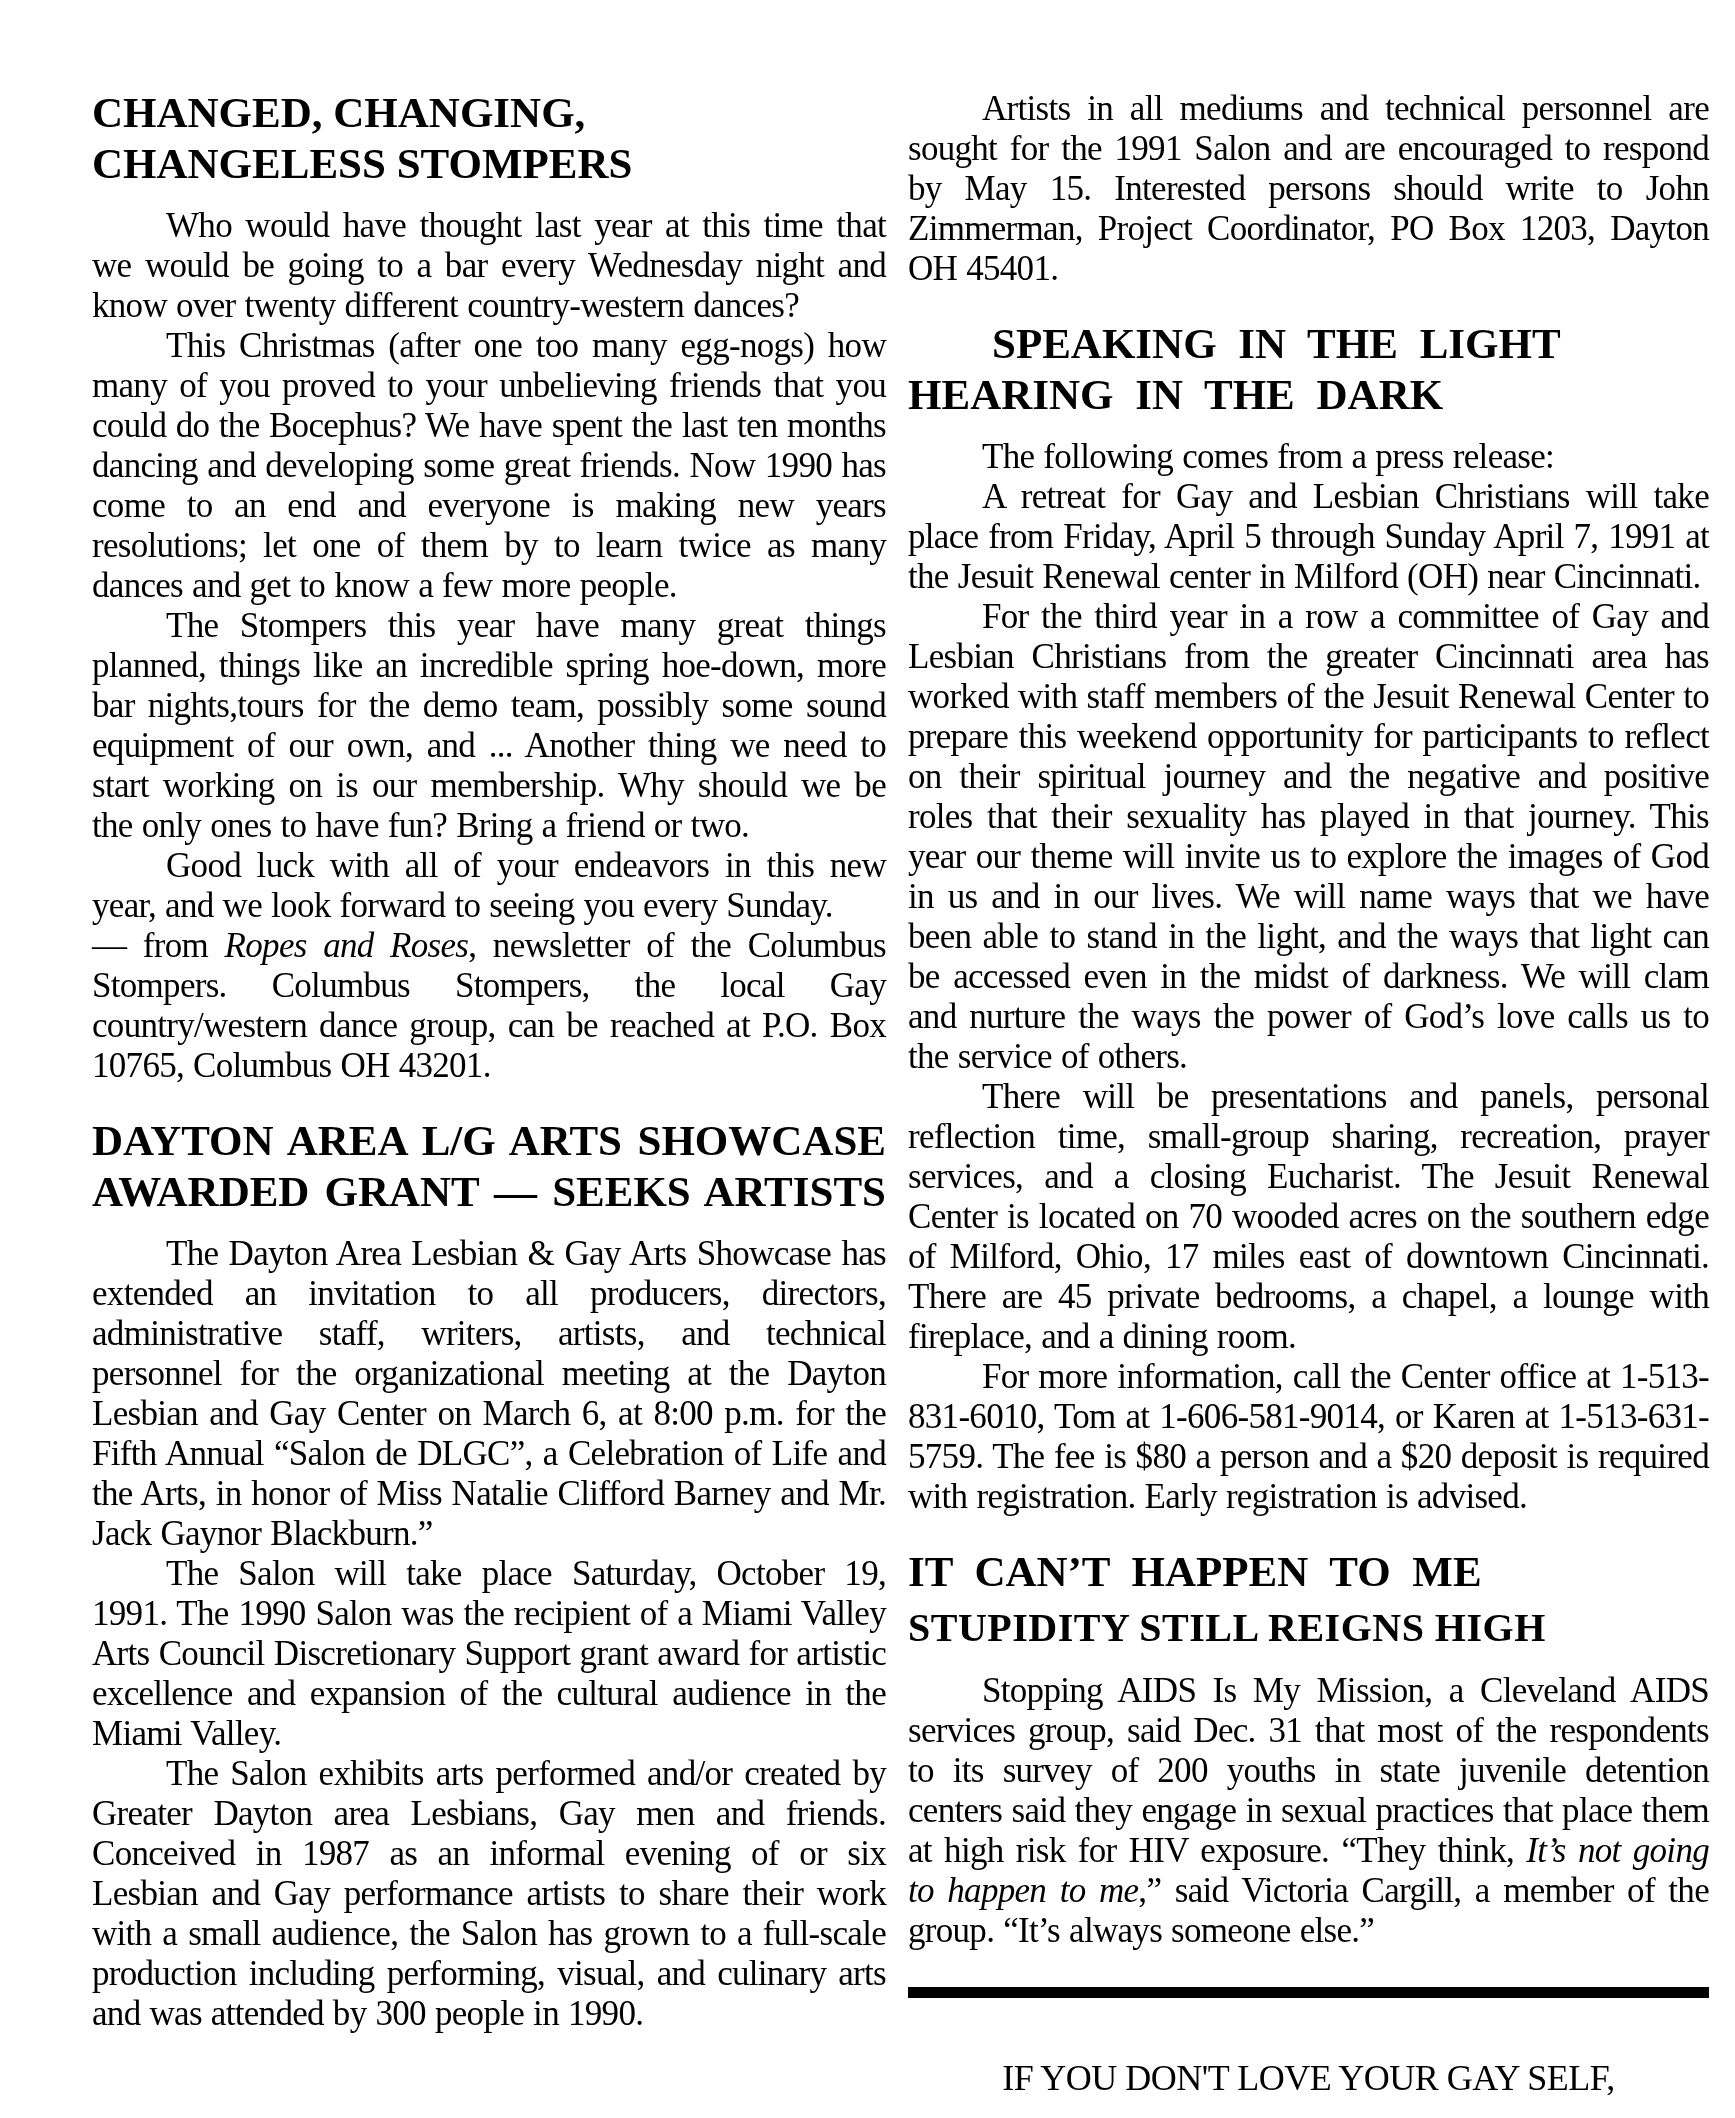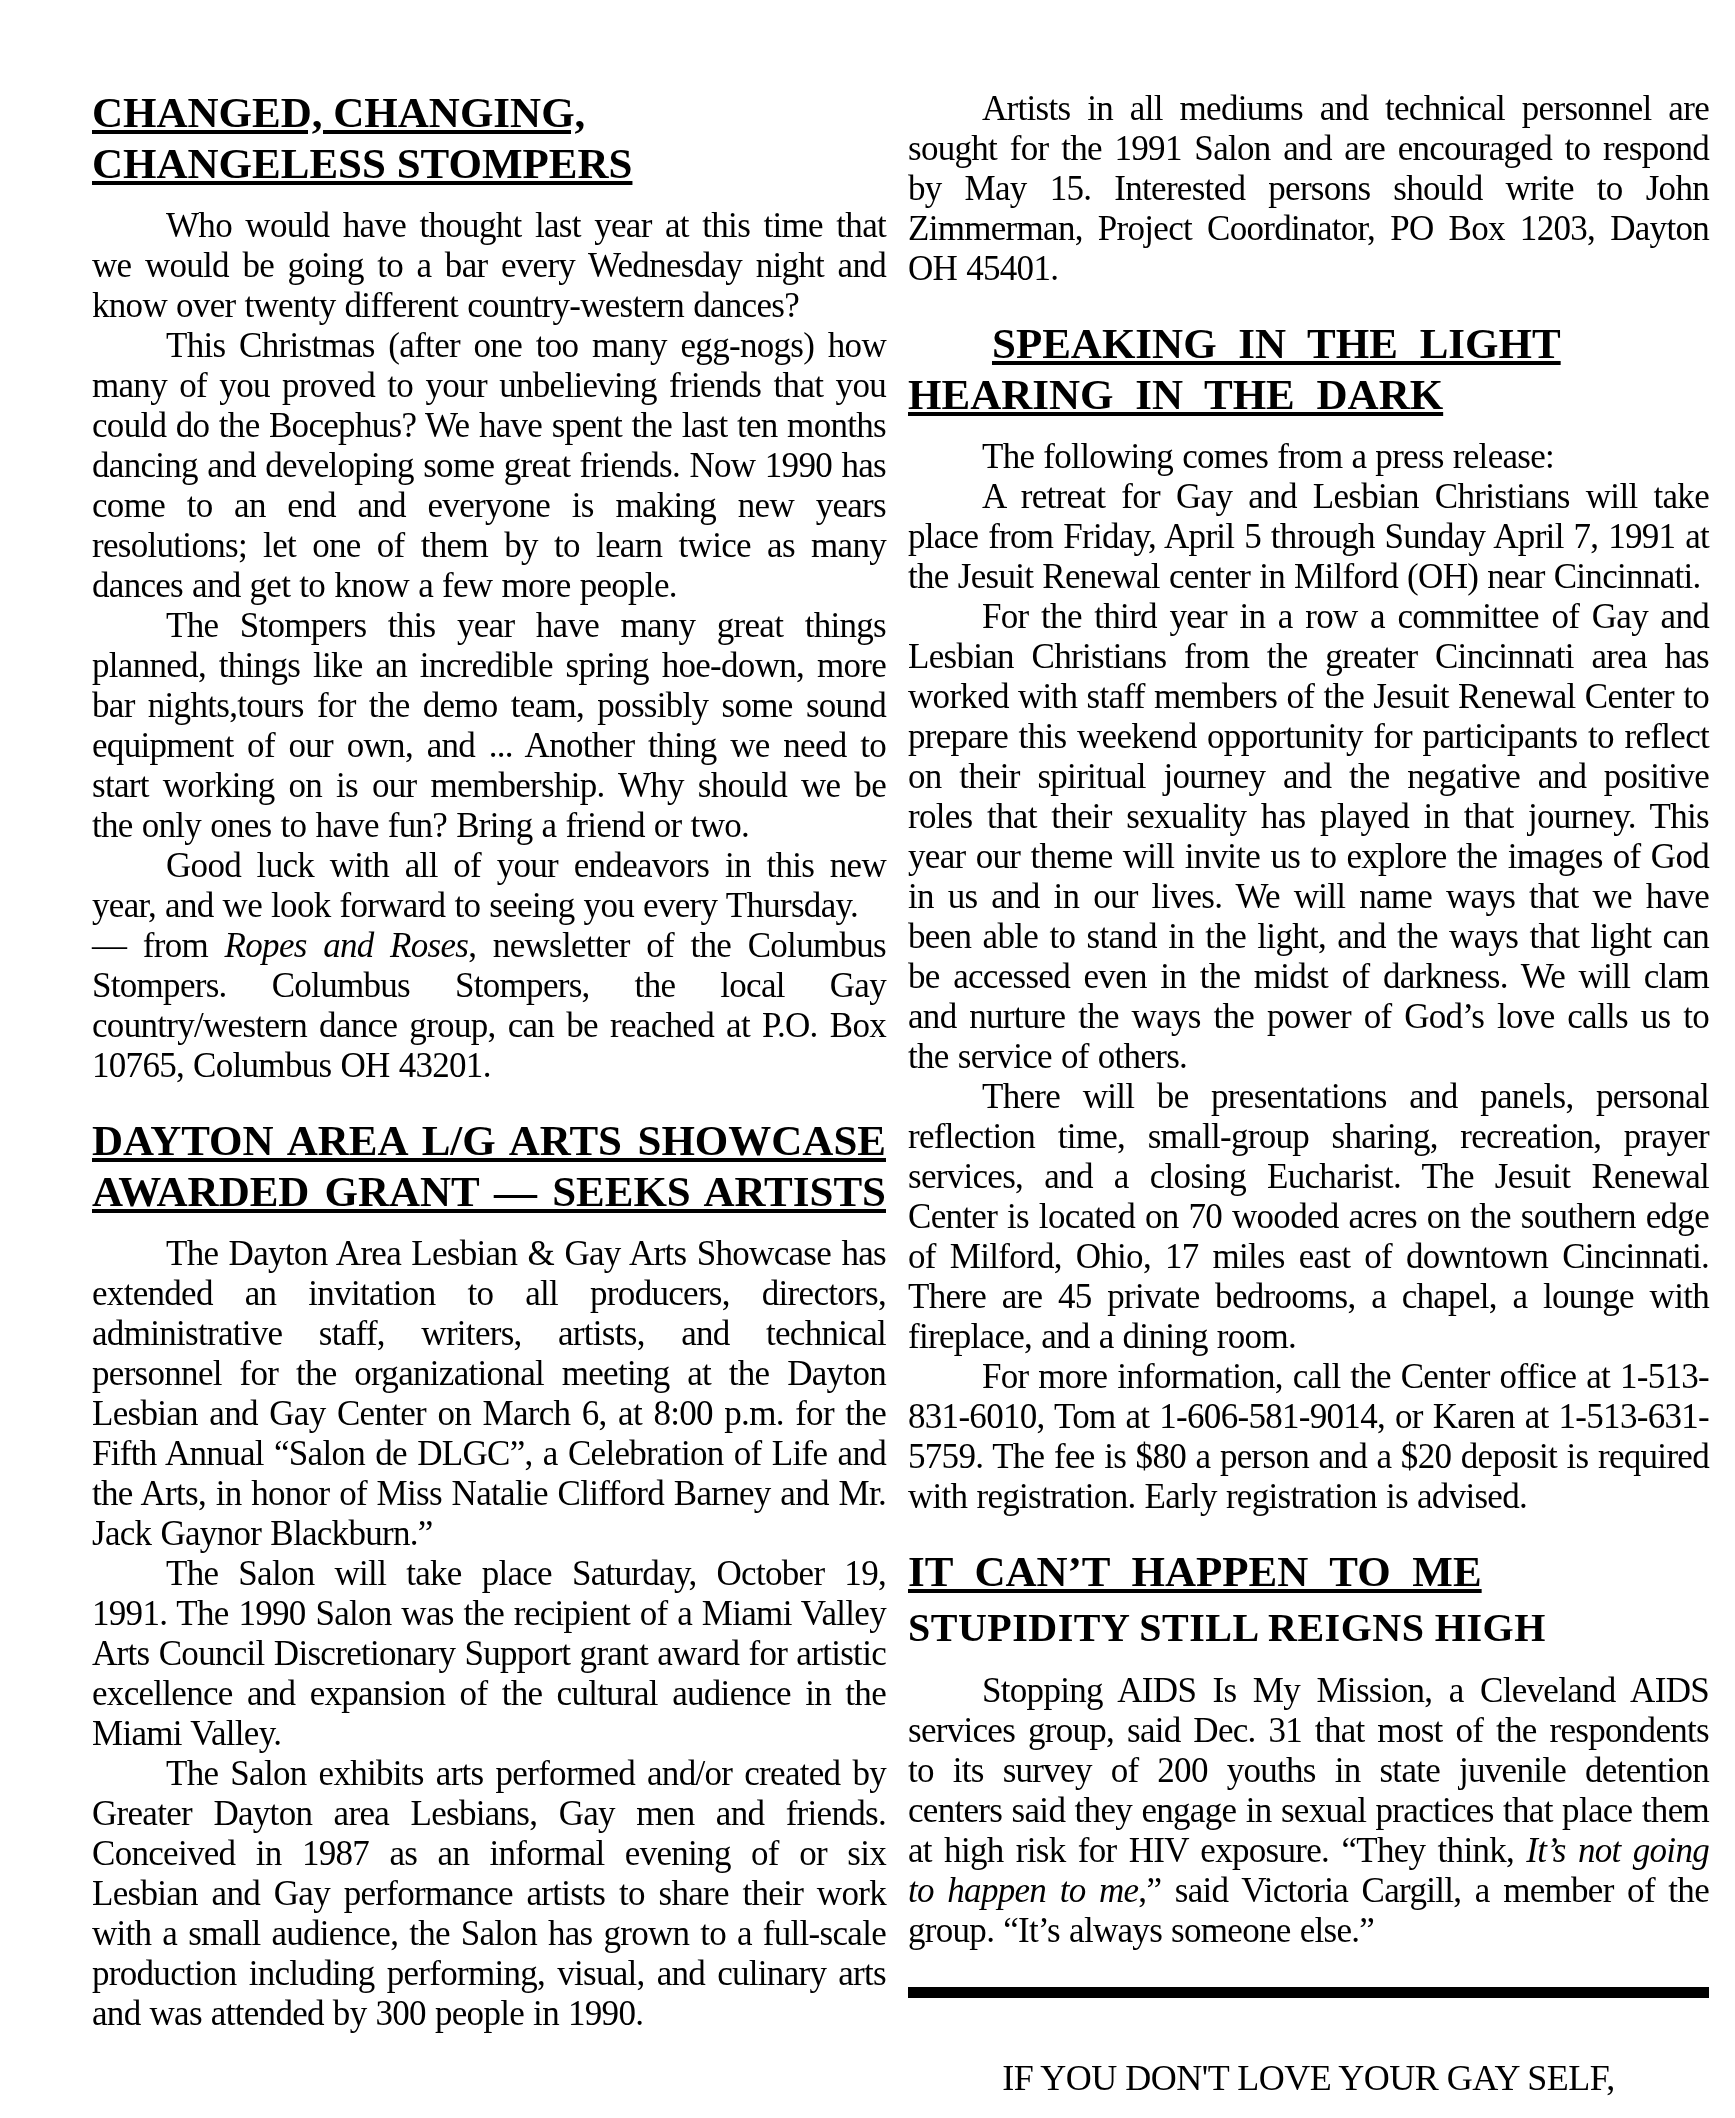--- a/index.html
+++ b/index.html
@@ -39,21 +39,21 @@
 
   
   .article-heading {
     margin: 29px 0 17px 0;
     font-weight: bold;
     font-size: 43px;
     line-height: 51px;
     letter-spacing: 0px;
   }
   .article-heading:first-child { margin-top: 5px; }
-  .heading-line { white-space: nowrap; text-decoration: underline; }
+  .heading-line { white-space: nowrap; }
   .heading-line.justified {
     white-space: normal;
     text-align: justify;
     text-align-last: justify;
   }
   .heading-line.wide-words { word-spacing: 11px; }
   .heading-line.indented { padding-left: 84px; }
 
   .subheading {
     margin: 7px 0 19px 0;
@@ -89,21 +89,21 @@
     <div class="col col-left">
 
       <div class="article-heading">
         <div class="heading-line">CHANGED, CHANGING,</div>
         <div class="heading-line">CHANGELESS STOMPERS</div>
       </div>
 
       <p class="body-p">Who would have thought last year at this time that we would be going to a bar every Wednesday night and know over twenty different country-western dances?</p>
       <p class="body-p">This Christmas (after one too many egg-nogs) how many of you proved to your unbelieving friends that you could do the Bocephus? We have spent the last ten months dancing and developing some great friends. Now 1990 has come to an end and everyone is making new years resolutions; let one of them by to learn twice as many dances and get to know a few more people.</p>
       <p class="body-p">The Stompers this year have many great things planned, things like an incredible spring hoe-down, more bar nights,tours for the demo team, possibly some sound equipment of our own, and ... Another thing we need to start working on is our membership. Why should we be the only ones to have fun? Bring a friend or two.</p>
-      <p class="body-p">Good luck with all of your endeavors in this new year, and we look forward to seeing you every Thursday.</p>
+      <p class="body-p">Good luck with all of your endeavors in this new year, and we look forward to seeing you every Sunday.</p>
       <p class="body-p no-indent"><span>— from </span><i>Ropes and Roses</i><span>, newsletter of the Columbus Stompers. Columbus Stompers, the local Gay country/western dance group, can be reached at P.O. Box 10765, Columbus OH 43201.</span></p>
 
       <div class="article-heading">
         <div class="heading-line justified">DAYTON AREA L/G ARTS SHOWCASE</div>
         <div class="heading-line justified">AWARDED GRANT — SEEKS ARTISTS</div>
       </div>
 
       <p class="body-p">The Dayton Area Lesbian &amp; Gay Arts Showcase has extended an invitation to all producers, directors, administrative staff, writers, artists, and technical personnel for the organizational meeting at the Dayton Lesbian and Gay Center on March 6, at 8:00 p.m. for the Fifth Annual “Salon de DLGC”, a Celebration of Life and the Arts, in honor of Miss Natalie Clifford Barney and Mr. Jack Gaynor Blackburn.”</p>
       <p class="body-p">The Salon will take place Saturday, October 19, 1991. The 1990 Salon was the recipient of a Miami Valley Arts Council Discretionary Support grant award for artistic excellence and expansion of the cultural audience in the Miami Valley.</p>
       <p class="body-p">The Salon exhibits arts performed and/or created by Greater Dayton area Lesbians, Gay men and friends. Conceived in 1987 as an informal evening of or six Lesbian and Gay performance artists to share their work with a small audience, the Salon has grown to a full-scale production including performing, visual, and culinary arts and was attended by 300 people in 1990.</p>

